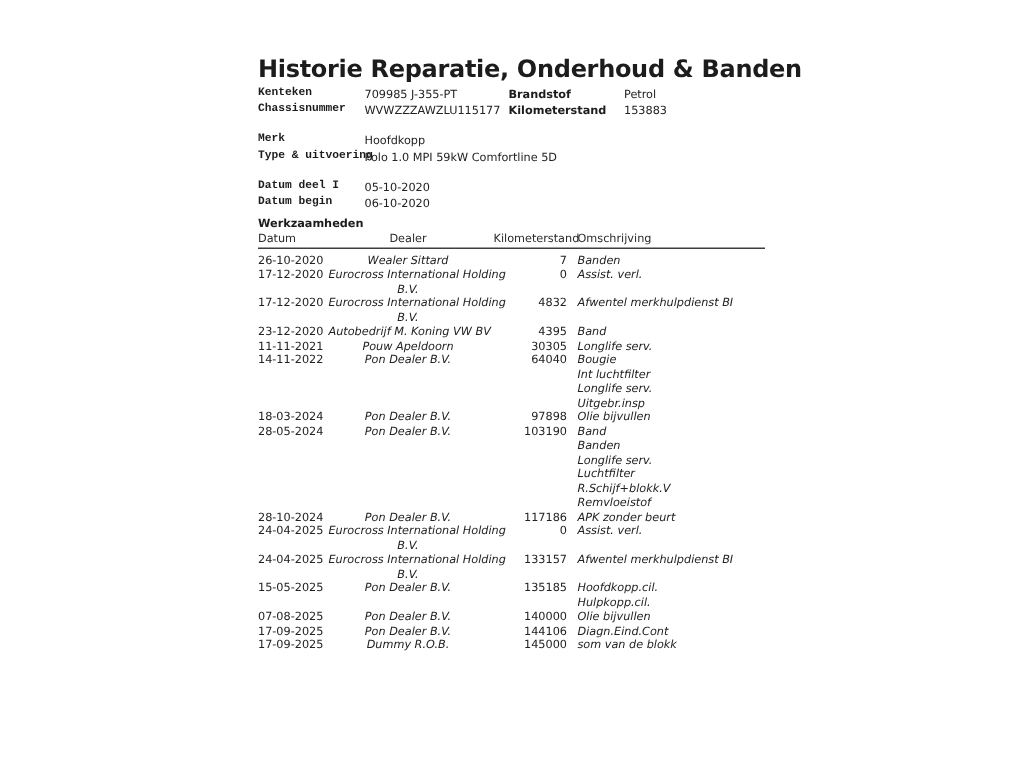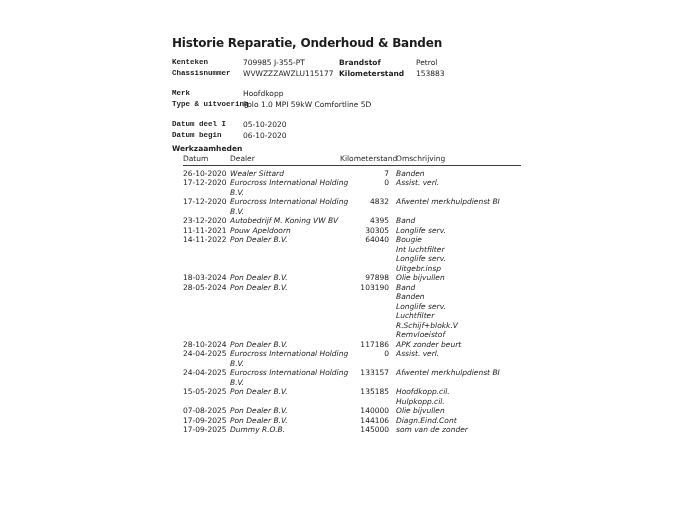--- a/index.html
+++ b/index.html
@@ -7,21 +7,21 @@
   body {
     font-family:"DejaVu Sans","Liberation Sans",sans-serif;
     color:#222222;
     position:relative;
     overflow:hidden;
   }
   .page { position:absolute; left:0; top:0; width:685px; height:514px; background:#ffffff; }
   .doc  { position:absolute; left:172px; top:36px; width:340px; }
 
   .title {
-    font-size:12px; font-weight:bold; letter-spacing:-0.2px;
+    font-size:16px; font-weight:bold; letter-spacing:-0.2px;
     white-space:nowrap; color:#1c1c1c;
   }
 
   .info-block { position:absolute; left:0; width:340px; }
   .info-row { position:relative; height:11px; font-size:7.5px; line-height:11px; }
   .info-row > span { position:absolute; top:0; white-space:nowrap; }
   .lbl { font-weight:bold; color:#1c1c1c; }
   .p1-l { left:0;font-family:Liberation Mono, monospace; }
   .p1-v { left:71px;text-align:right; }
   .p2-l { left:167px; }
@@ -29,29 +29,29 @@
 
   .block-ident  { top:21px; }
   .block-model  { top:52px; }
   .block-dates  { top:83px; }
 
   .werk-heading {
     position:absolute; top:108px; left:0;
     font-size:7.5px; font-weight:bold; color:#1c1c1c; white-space:nowrap;
   }
 
-  .table { position:absolute; top:118px; left:0; width:338px; font-size:7.5px;margin-left:11px; }
+  .table { position:absolute; top:118px; left:0; width:338px; font-size:7.5px; }
   .thead {
     display:flex; line-height:9px; padding-bottom:2px;
     border-bottom:1.5px solid #3d3d3d; color:#2a2a2a;
   }
   .tbody { margin-top:2.5px; }
   .trow { display:flex; align-items:flex-start; line-height:9.5px; }
   .c-date   { width:47px;  flex:none; white-space:nowrap; }
-  .c-dealer { width:110px; flex:none; padding-right:4px; }
+  .c-dealer { width:110px; flex:none; padding-right:4px;text-align:center; }
   .c-km     { width:49px;  flex:none; text-align:right; white-space:nowrap; }
   .c-desc   { margin-left:7px; flex:1; }
   .c-dealer div, .c-desc div { white-space:nowrap;font-style:italic; }
 </style>
 </head>
 <body>
 
 <div class="page">
   <div class="doc">
 
@@ -257,20 +257,20 @@
               <div>Diagn.Eind.Cont</div>
             </div>
   </div>
           <div class="trow">
     <div class="c-date">17-09-2025</div>
     <div class="c-dealer">
               <div>Dummy R.O.B.</div>
             </div>
     <div class="c-km">145000</div>
     <div class="c-desc">
-              <div>som van de zonder</div>
+              <div>som van de blokk</div>
             </div>
   </div>
         </div>
     </div>
 
   </div>
 </div>
 
 </body></html>

